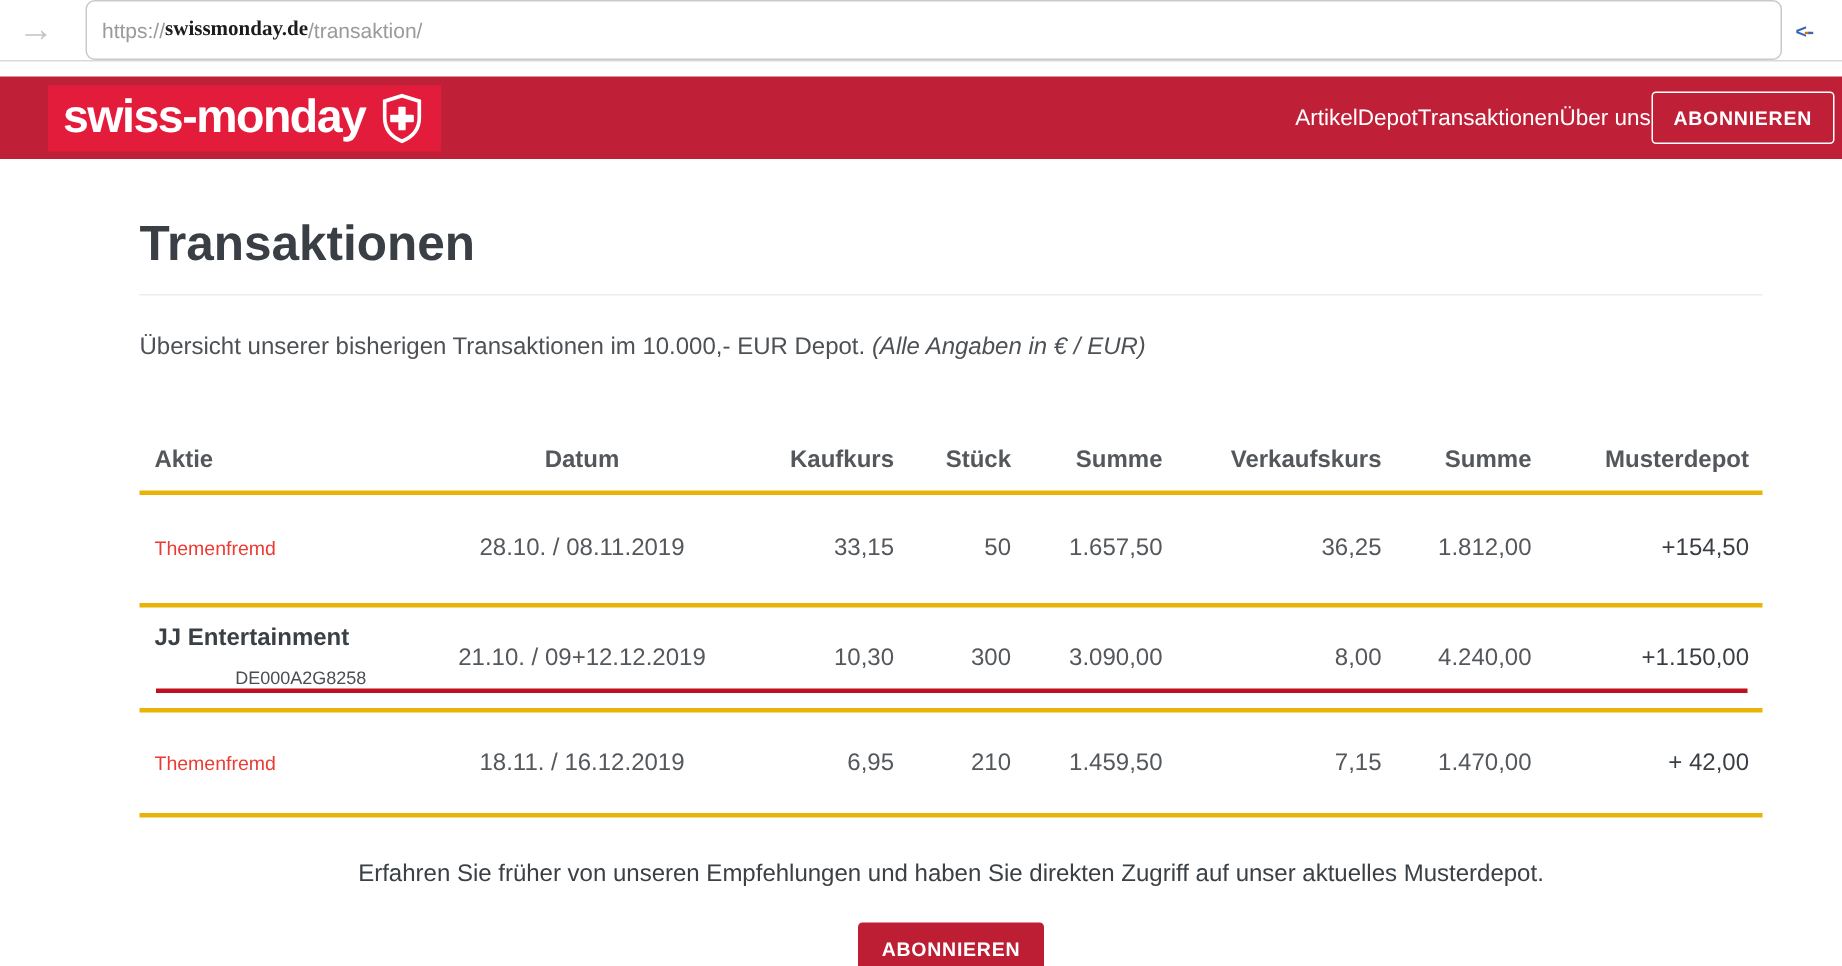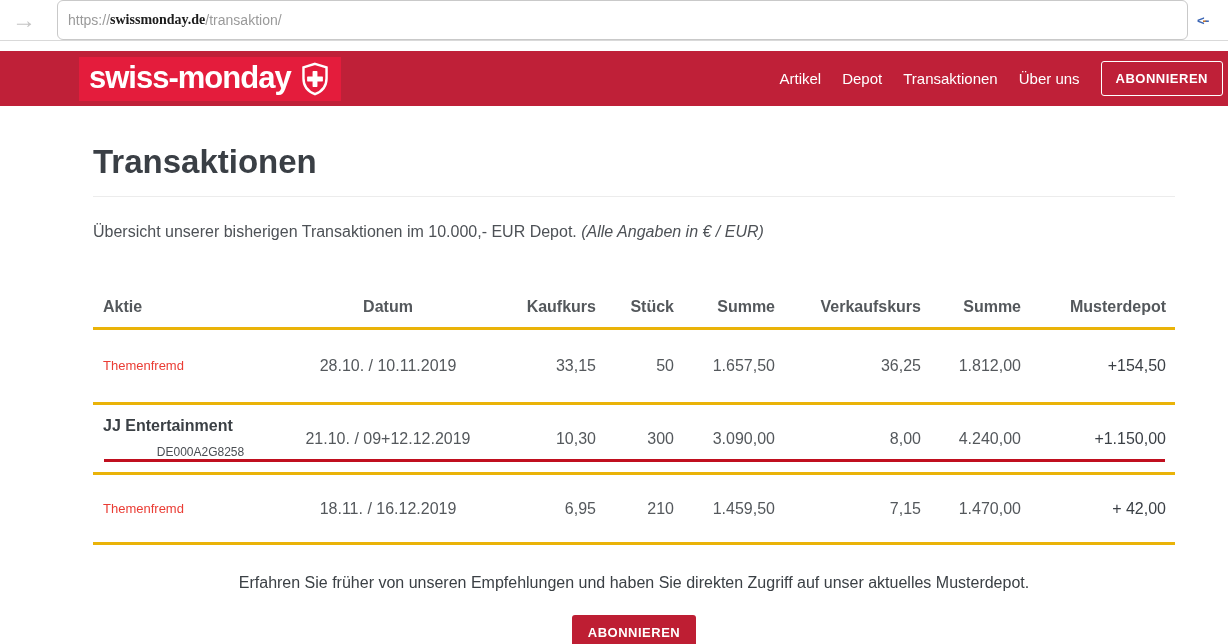--- a/index.html
+++ b/index.html
@@ -13,26 +13,26 @@
             display:flex; align-items:center; padding:0 10px; margin-left:12px;
             font-size:14px; color:#9a9a9a; white-space:nowrap; }
   .urlbar .domain { color:#1c1c1c; font-weight:700;font-family:Liberation Serif, serif; }
   .broken { margin-left:9px; font-size:13px; font-weight:700; letter-spacing:-2px; }
   .broken .b1 { color:#3c66b5; }
   .broken .b2 { color:#c8762a; }
 
   
   .sitehead { margin-top:10px; height:55px; background:var(--header-red,#bf2038);
               display:flex; align-items:center; justify-content:space-between;
-              padding-left:79px; padding-right:5px; }
+              padding-left:32px; padding-right:5px; }
   .logo { background:var(--logo-red,#e41c3c); height:44px; display:flex; align-items:center;
           padding:0 11px 0 10px; cursor:pointer; }
   .logo-text { color:#fff; font-weight:700; font-size:31px; letter-spacing:-1px; line-height:1; padding-bottom:3px; }
   .logo-shield { margin-left:9px; display:flex; align-items:center; }
-  .nav { display:flex; align-items:center; gap:21px; }
+  .nav { display:flex; align-items:center; }
   .nav a { color:#fff; font-size:15px; text-decoration:none; cursor:pointer; }
   .nav .sub-btn { background:transparent; border:1px solid #fff; border-radius:3px;
                   color:#fff; font-size:13px; font-weight:700; letter-spacing:.5px;
                   padding:9px 14px; cursor:pointer; font-family:inherit; }
 
   
   .container { width:1082px; margin-left:93px; }
   h1 { margin-top:36px; font-size:33px; line-height:40px; color:#3a3f45; letter-spacing:0; }
   .title-rule { border:none; border-top:1px solid #ececec; margin-top:14px; }
   .intro { margin-top:26px; font-size:16px; color:#4d5156; }
@@ -113,21 +113,21 @@
       <div class="cell c-right">Verkaufskurs</div>
       <div class="cell c-right">Summe</div>
       <div class="cell c-right c-last">Musterdepot</div>
     </div>
     <div>
         <div class="trow r0">
     <div class="cell c-left">
       <div class="aktie-name redacted">Themenfremd</div>
 
     </div>
-    <div class="cell c-center">28.10. / 10.11.2019</div>
+    <div class="cell c-center">28.10. / 08.11.2019</div>
     <div class="cell c-right">33,15</div>
     <div class="cell c-right">50</div>
     <div class="cell c-right">1.657,50</div>
     <div class="cell c-right">36,25</div>
     <div class="cell c-right">1.812,00</div>
     <div class="cell c-right c-last perf">+154,50</div>
   </div>
         <div class="trow r1 highlight">
     <div class="cell c-left">
       <div class="aktie-name">JJ Entertainment</div>

